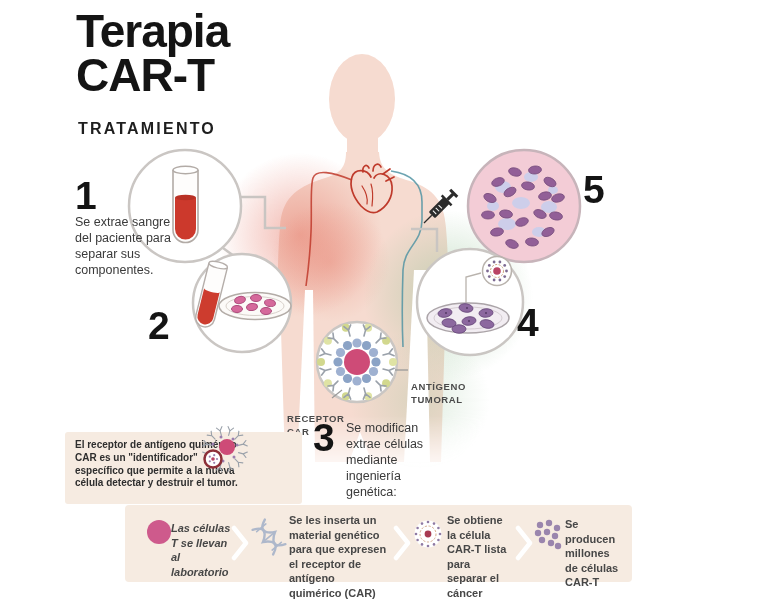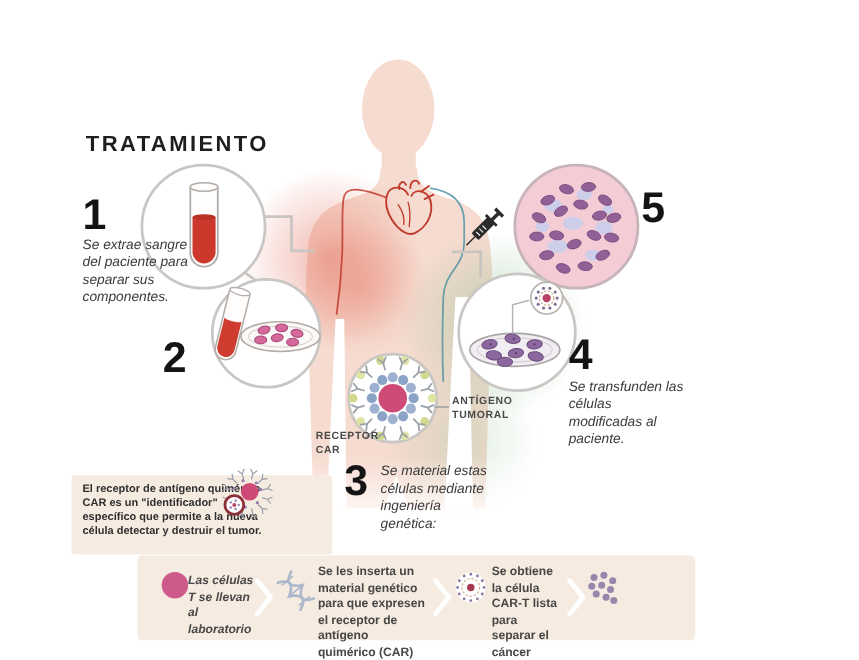--- a/index.html
+++ b/index.html
@@ -2,24 +2,24 @@
 <html><head>
 <meta charset="utf-8">
 <style>
   html,body{margin:0;padding:0;background:#fff;}
   .canvas{position:relative;width:781px;height:600px;background:#ffffff;overflow:hidden;
           font-family:"Liberation Sans","DejaVu Sans",sans-serif;}
   svg.art{position:absolute;left:0;top:0;z-index:1;}
   .txt{position:absolute;z-index:2;}
   .title{left:76px;top:10px;font-size:46px;font-weight:800;line-height:0.95;
          letter-spacing:-1px;color:#141414;}
-  .subtitle{left:78px;top:120px;font-size:20px;font-weight:700;letter-spacing:2.2px;color:#1e1e1e;}
+  .subtitle{left:78px;top:120px;font-size:16px;font-weight:700;letter-spacing:2.2px;color:#1e1e1e;}
   .num{font-size:39px;font-weight:800;color:#141414;line-height:1;}
-  .step-text{font-size:12.5px;font-weight:500;color:#3a3a3a;line-height:1.27;font-style:italic;}
-  .cell-label{font-size:9.5px;font-weight:700;color:#4a4a4a;letter-spacing:0.6px;line-height:1.35;}
+  .step-text{font-size:12.5px;font-weight:500;color:#3a3a3a;line-height:1.27;}
+  .cell-label{font-size:9.5px;font-weight:700;color:#4a4a4a;letter-spacing:0.6px;line-height:1.35;margin-top:22px;}
   .note-box{position:absolute;left:65px;top:432px;width:237px;height:72px;background:#f6ebe1;
             border-radius:3px;z-index:2;}
   .note-text{position:absolute;left:10px;top:7px;width:168px;font-size:10px;font-weight:700;
              color:#2e2e2e;line-height:1.28;}
   .note-icon-svg{position:absolute;left:188px;top:423px;z-index:3;}
   .strip{position:absolute;left:125px;top:505px;width:507px;height:77px;background:#f6ebe1;
          border-radius:4px;z-index:2;}
   .strip *{position:absolute;}
   .sstep{font-size:11px;font-weight:700;color:#474747;line-height:1.32;}
   .s-ic1{left:20px;top:13px;} .s-tx1{left:46px;top:16px;width:66px;font-style:italic;}
@@ -247,32 +247,35 @@
           <circle cx="9.5" cy="-16.5" r="4.6"></circle>
             <circle cx="16.5" cy="-9.5" r="4.6" fill="#9fb1d1"></circle>
         </g>
         <circle r="13" fill="#ce4b77"></circle>
       </g>
       <path d="M 395,370 L 408,370" stroke="#9a9a9a" stroke-width="1.3"></path>
       <path d="M 332,398 L 342,390" stroke="#9a9a9a" stroke-width="1.3"></path>
     </g>
   </svg>
 
+  <div class="txt title">
+    <div>Terapia</div>
+    <div>CAR-T</div>
+  </div>
   <div class="txt subtitle">TRATAMIENTO</div>
 
   <div class="txt num" style="left:75px;top:176px">1</div>
   <div class="txt step-text" style="left:75px;top:215px;width:103px">Se extrae sangre del paciente para separar sus componentes.</div>
 
   <div class="txt num" style="left:148px;top:306px">2</div>
 
   <div class="txt num" style="left:313px;top:418px">3</div>
-  <div class="txt step-text" style="left:346px;top:421px;width:108px">Se material estas células mediante ingeniería genética:</div>
+  <div class="txt step-text" style="left:346px;top:421px;width:108px">Se modifican extrae células mediante ingeniería genética:</div>
 
   <div class="txt num" style="left:517px;top:303px">4</div>
-  <div class="txt step-text" style="left:517px;top:344px;width:105px">Se transfunden las células modificadas al paciente.</div>
 
   <div class="txt num" style="left:583px;top:170px">5</div>
 
   <div class="txt cell-label" style="left:411px;top:359px;width:72px">ANTÍGENO TUMORAL</div>
   <div class="txt cell-label" style="left:287px;top:391px;width:64px">RECEPTOR CAR</div>
 
   <div class="note-box">
     <div class="note-text">El receptor de antígeno quimérico CAR es un "identificador" específico que permite a la nueva célula detectar y destruir el tumor.</div>
   </div>
   <svg class="note-icon-svg" width="64" height="62" viewBox="0 0 64 62">
@@ -371,15 +374,16 @@
           <circle cx="16" cy="4" r="3.2"></circle>
         <circle cx="24" cy="9" r="3.2"></circle>
           <circle cx="5" cy="14" r="3.2"></circle>
         <circle cx="14" cy="13" r="3.2"></circle>
           <circle cx="22" cy="17" r="3.2"></circle>
         <circle cx="9" cy="21" r="3.2"></circle>
           <circle cx="18" cy="24" r="3.2"></circle>
         <circle cx="25" cy="27" r="3.2"></circle>
       </g>
     </svg>
+    <div class="sstep s-tx4">Se producen millones de células CAR-T</div>
   </div>
 
 </div>
 
 </body></html>

